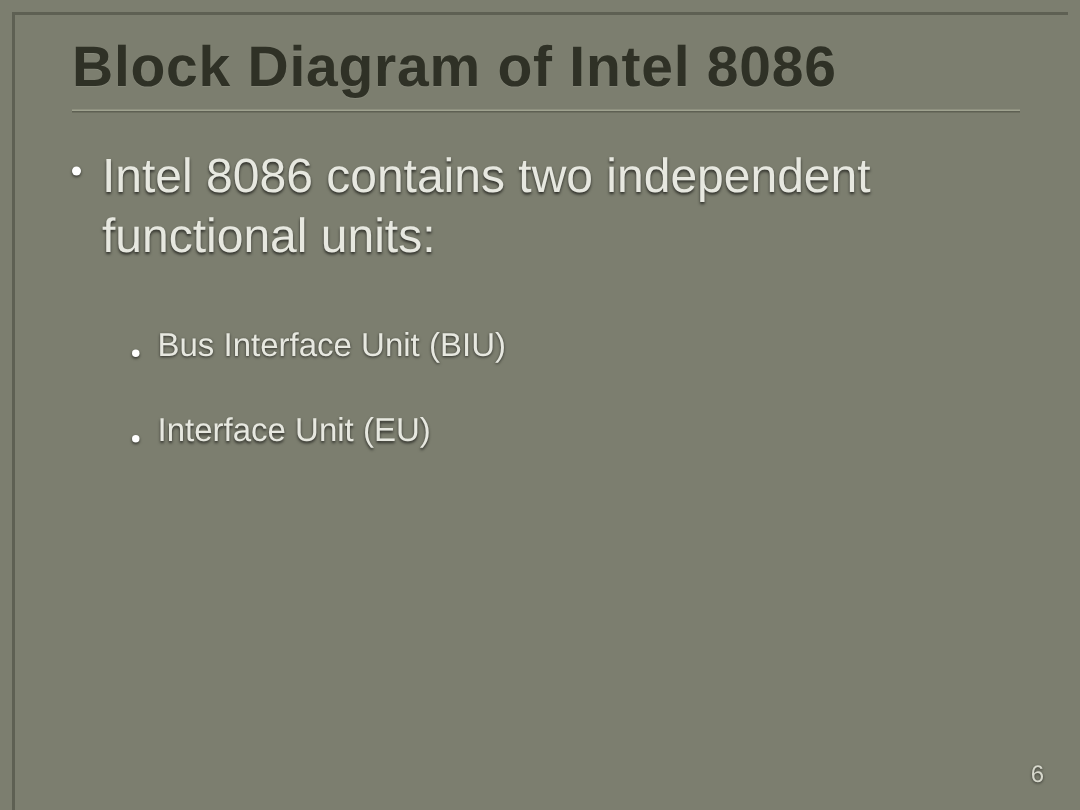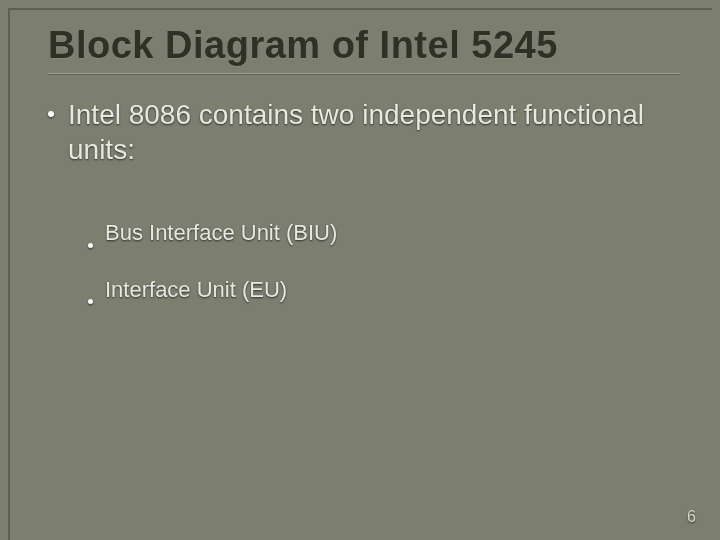--- a/index.html
+++ b/index.html
@@ -38,39 +38,39 @@
     height: 0;
     border-top: 1px solid #9fa28f;
     border-bottom: 1px solid #5e6053;
     margin: 4px 0 22px 0;
   }
   .bullet-main {
     display: flex;
     align-items: flex-start;
     gap: 14px;
     color: #e7e8e0;
-    font-size: 28px;
+    font-size: 32px;
     line-height: 1.25;
     text-shadow: 0 1px 2px rgba(0,0,0,0.65);
-    margin-bottom: 52px;
+    margin-bottom: 39px;
   }
   .bullet-main .dot {
     width: 6px; height: 6px;
     background: #ffffff;
     border-radius: 50%;
     margin-top: 14px;
     flex: 0 0 auto;
     box-shadow: 0 1px 2px rgba(0,0,0,0.6);
   }
   .sub-list {
     padding-left: 40px;
   }
   .bullet-sub {
     display: flex;
-    align-items: flex-end;
+    align-items: center;
     gap: 12px;
     color: #e7e8e0;
     font-size: 22px;
     line-height: 1.3;
     text-shadow: 0 1px 2px rgba(0,0,0,0.65);
     margin-bottom: 28px;
   }
   .bullet-sub .dot {
     width: 5px; height: 5px;
     background: #ffffff;
@@ -88,21 +88,21 @@
     text-shadow: 0 1px 2px rgba(0,0,0,0.6);
   }
 </style>
 </head>
 <body>
 
 <div class="frame-top"></div>
 <div class="frame-left"></div>
 
 <div class="slide">
-  <div class="title">Block Diagram of Intel 5245</div>
+  <div class="title">Block Diagram of Intel 8086</div>
   <div class="title-underline"></div>
 
   <div class="bullet-main">
     <span class="dot"></span>
     <span>Intel 8086 contains two independent functional units:</span>
   </div>
 
   <div class="sub-list">
     <div class="bullet-sub">
       <span class="dot"></span>

